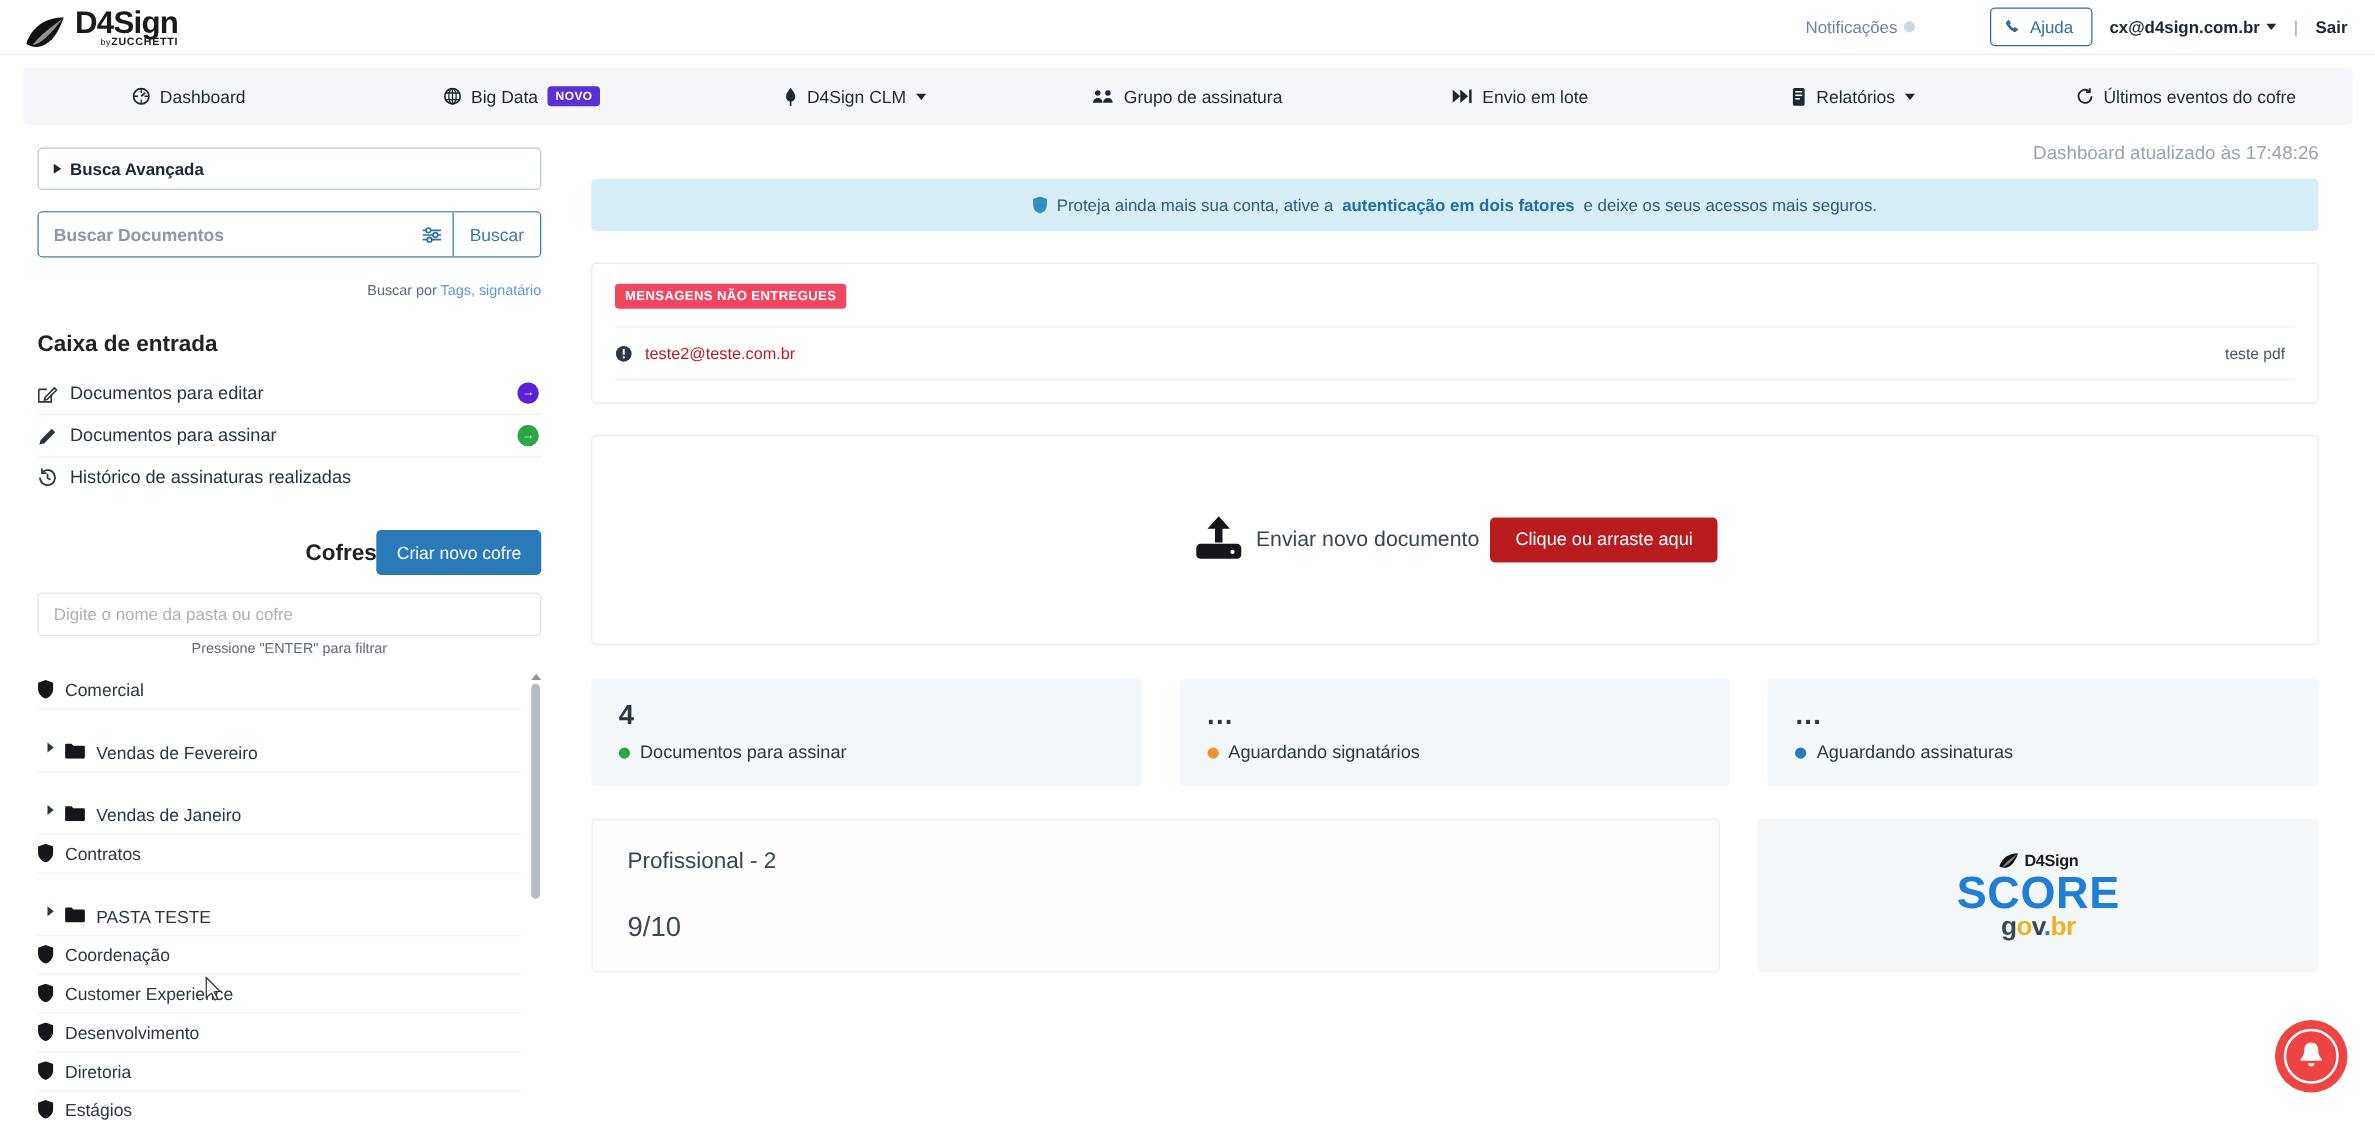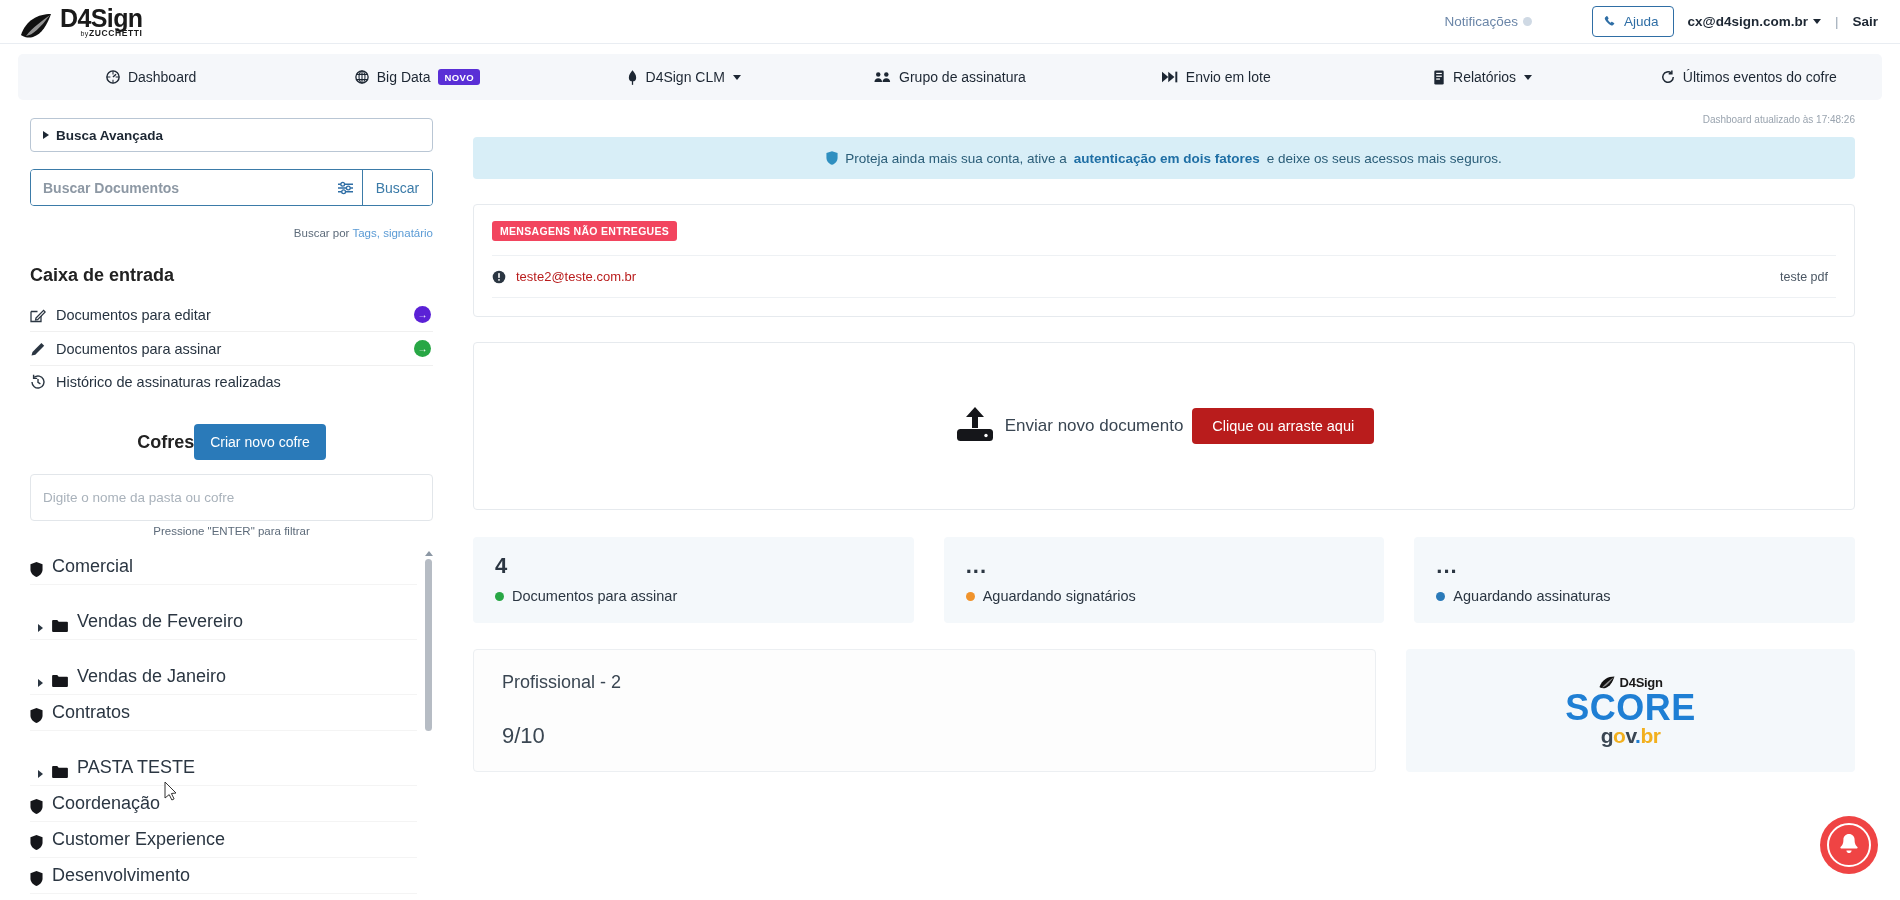--- a/index.html
+++ b/index.html
@@ -149,40 +149,40 @@
   }
   .inbox-item:last-child { border-bottom: 0; }
   .inbox-ico { width: 26px; display:flex; align-items:center; }
   .inbox-label { flex: 1; }
   .arrow-circle {
     width: 17px; height: 17px; border-radius: 50%;
     display:flex; align-items:center; justify-content:center;
     color: #fff; font-size: 10px; line-height:1;
   }
 
-  .cofres-head { display:flex; align-items:center; justify-content: center; margin-top: 26px;}
+  .cofres-head { display:flex; align-items:center; justify-content: flex-end; margin-top: 26px;}
   .cofres-head .sec-title { margin: 0; }
   .btn-primary {
     background: #2a7ab9; color: #fff; border: 0; border-radius: 4px;
     font-size: 14px; padding: 10px 16px; cursor: pointer;
     font-family: inherit;
   }
   .cofre-filter {
-    margin-top: 14px; width: 100%; height: 47px;
+    margin-top: 14px; width: 100%; height: 35px;
     border: 1px solid #e2e6ea; border-radius: 4px;
     padding: 0 12px; font-size: 13.5px; outline: none;
     font-family: inherit;
   }
   .cofre-filter::placeholder { color: #a9b2bb; }
   .cofre-hint { text-align: center; font-size: 11.5px; color: #5d6b7a; margin-top: 4px; }
 
   .tree { margin-top: 12px; position: relative; padding-right: 16px; }
   .tree-row {
-    display: flex; align-items: flex-end; gap: 9px;
-    padding: 7px 0; font-size: 18px; color: #2b3642;
+    display: flex; align-items: flex-start; gap: 9px;
+    padding: 7px 0; font-size: 14px; color: #2b3642;
     cursor: pointer; border-bottom: 1px solid #f4f4f4;
   }
   .tree-row.child { padding-left: 8px; margin-top: 19px; }
   .tree-row .chev {
     width:0;height:0;border-top:4px solid transparent;border-bottom:4px solid transparent;
     border-left:5.5px solid #2b3642; display:inline-block;
   }
   .scrollbar {
     position: absolute; right: 0; top: 2px; width: 9px; height: 182px;
   }
@@ -191,21 +191,21 @@
     border-left:4px solid transparent;border-right:4px solid transparent;
     border-bottom:5px solid #8b97a4;
   }
   .scroll-thumb {
     width: 7px; margin: 3px auto 0; height: 172px;
     background: #b6bcc4; border-radius: 4px;
   }
 
   
   .main { flex: 1; padding: 14px 45px 0 18px; overflow: hidden; }
-  .dash-updated { text-align: right; font-size: 10px; color: #9aa4af; }
+  .dash-updated { text-align: right; font-size: 15px; color: #9aa4af; }
   .alert-2fa {
     margin-top: 12px;
     background: #d8eef7;
     border-radius: 4px;
     height: 42px;
     display: flex; align-items: center; justify-content: center;
     font-size: 13.5px; color: #2a5d78; gap: 7px;
   }
   .alert-2fa b { color: #1f6fa5; }
 

